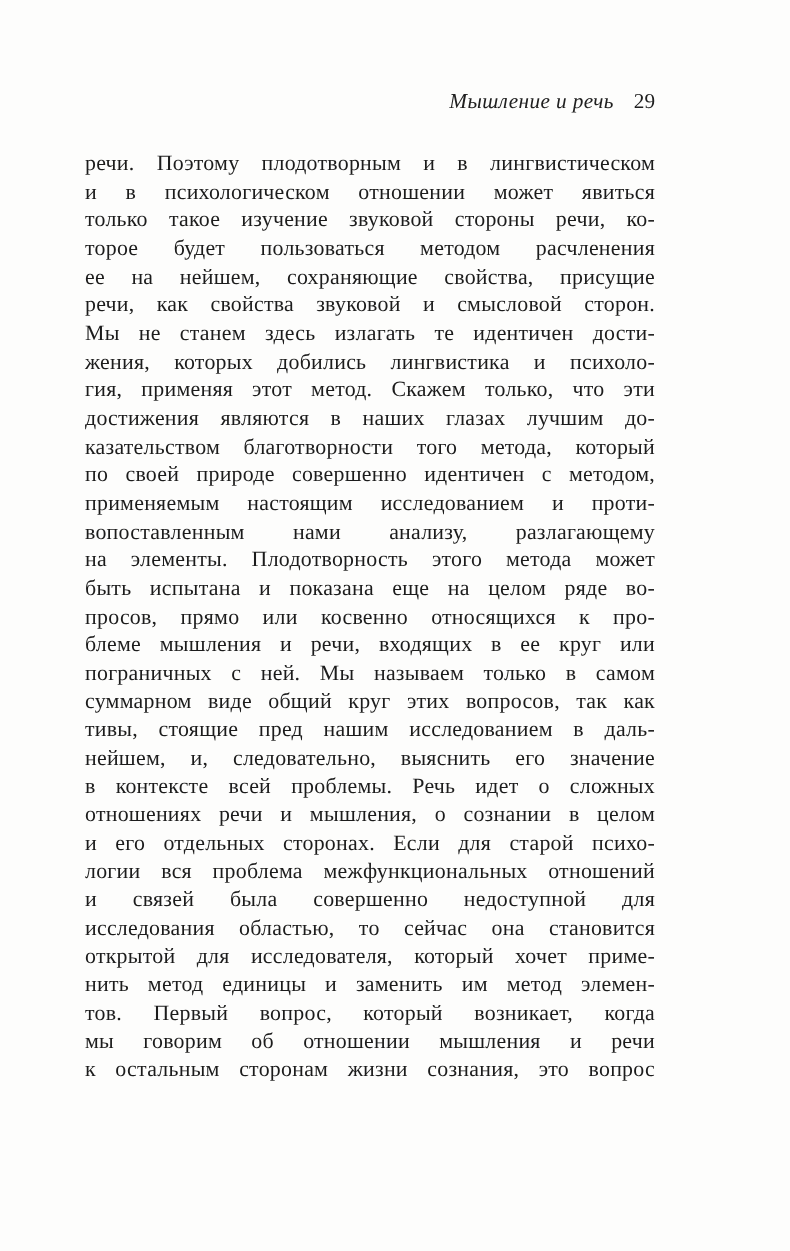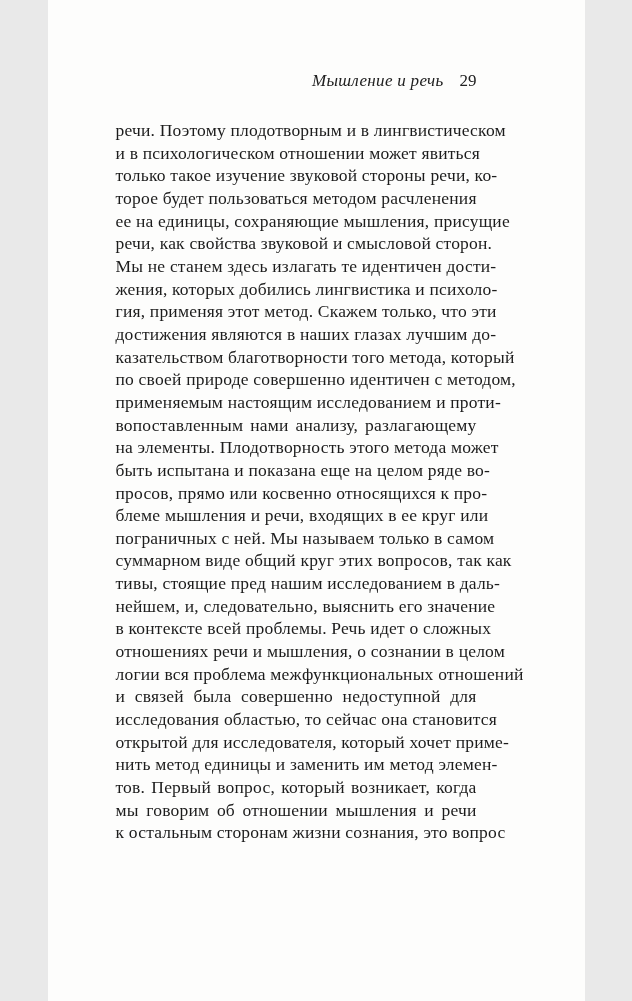--- a/index.html
+++ b/index.html
@@ -2,21 +2,21 @@
 <html><head>
 <meta charset="utf-8">
 <style>
   html, body {
     margin: 0;
     padding: 0;
     background: #e9e9e9;
   }
   .page {
     position: relative;
-    width: 537px;
+    width: 632px;
     height: 1001px;
     margin: 0 auto;
     background: #fdfdfc;
     color: #1c1c1c;
     font-family: "Liberation Serif", "DejaVu Serif", serif;
     overflow: hidden;
     box-sizing: border-box;
   }
   .running-head {
     padding: 70px 108px 0 68px;
@@ -55,40 +55,41 @@
 <div class="page">
   <div class="running-head">
     <span class="title">Мышление и речь</span>
     <span class="pagenum">29</span>
   </div>
   <div class="body-text">
       <div class="line">речи. Поэтому плодотворным и в лингвистическом</div>
       <div class="line">и в психологическом отношении может явиться</div>
       <div class="line">только такое изучение звуковой стороны речи, ко-</div>
       <div class="line">торое будет пользоваться методом расчленения</div>
-      <div class="line">ее на единицы, сохраняющие мышления, присущие</div>
+      <div class="line">ее на нейшем, сохраняющие свойства, присущие</div>
       <div class="line">речи, как свойства звуковой и смысловой сторон.</div>
       <div class="line">Мы не станем здесь излагать те идентичен дости-</div>
       <div class="line">жения, которых добились лингвистика и психоло-</div>
       <div class="line">гия, применяя этот метод. Скажем только, что эти</div>
       <div class="line">достижения являются в наших глазах лучшим до-</div>
       <div class="line">казательством благотворности того метода, который</div>
       <div class="line">по своей природе совершенно идентичен с методом,</div>
       <div class="line">применяемым настоящим исследованием и проти-</div>
       <div class="line">вопоставленным нами анализу, разлагающему</div>
       <div class="line">на элементы. Плодотворность этого метода может</div>
       <div class="line">быть испытана и показана еще на целом ряде во-</div>
       <div class="line">просов, прямо или косвенно относящихся к про-</div>
       <div class="line">блеме мышления и речи, входящих в ее круг или</div>
       <div class="line">пограничных с ней. Мы называем только в самом</div>
       <div class="line">суммарном виде общий круг этих вопросов, так как</div>
       <div class="line">тивы, стоящие пред нашим исследованием в даль-</div>
       <div class="line">нейшем, и, следовательно, выяснить его значение</div>
       <div class="line">в контексте всей проблемы. Речь идет о сложных</div>
       <div class="line">отношениях речи и мышления, о сознании в целом</div>
+      <div class="line">и его отдельных сторонах. Если для старой психо-</div>
       <div class="line">логии вся проблема межфункциональных отношений</div>
       <div class="line">и связей была совершенно недоступной для</div>
       <div class="line">исследования областью, то сейчас она становится</div>
       <div class="line">открытой для исследователя, который хочет приме-</div>
       <div class="line">нить метод единицы и заменить им метод элемен-</div>
       <div class="line">тов. Первый вопрос, который возникает, когда</div>
       <div class="line">мы говорим об отношении мышления и речи</div>
       <div class="line">к остальным сторонам жизни сознания, это вопрос</div>
     </div>
 </div>

